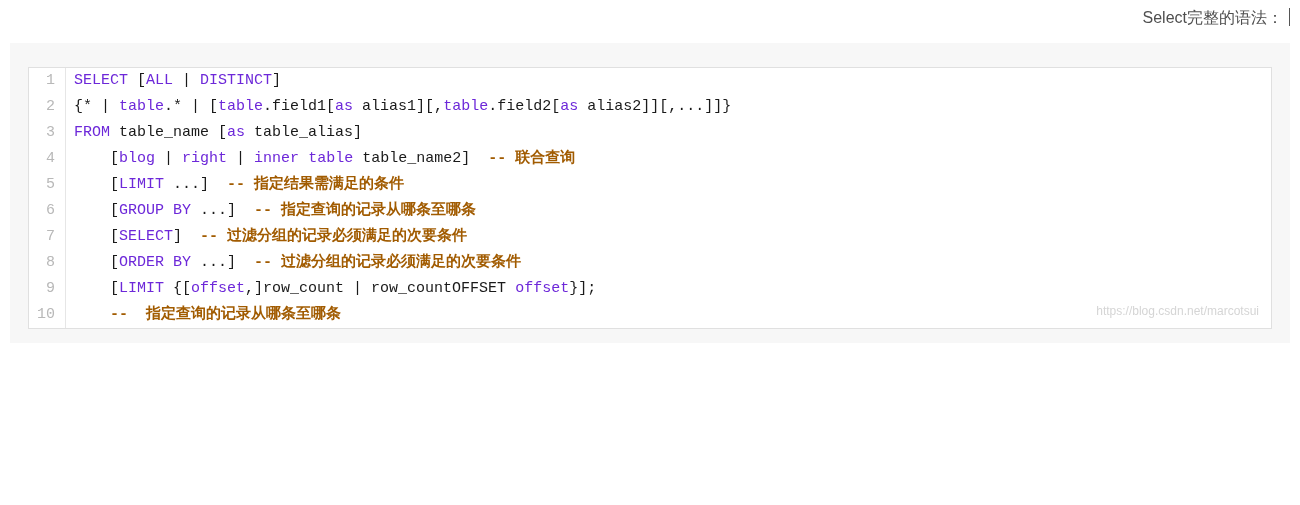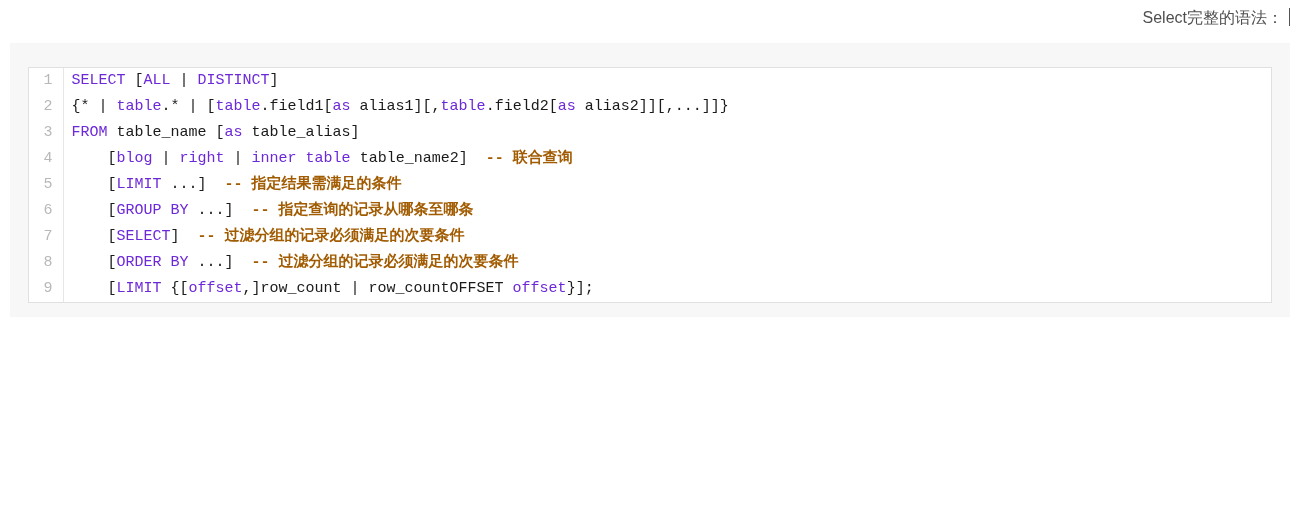--- a/index.html
+++ b/index.html
@@ -116,17 +116,22 @@
             <td class="codecell"><span class="plain">    [</span><span class="kw">SELECT</span><span class="plain">]  </span><span class="cmt">-- 过滤分组的记录必须满足的次要条件</span></td>
           </tr>
           <tr>
             <td class="gutter">8</td>
             <td class="codecell"><span class="plain">    [</span><span class="kw">ORDER</span><span class="plain"> </span><span class="kw">BY</span><span class="plain"> ...]  </span><span class="cmt">-- 过滤分组的记录必须满足的次要条件</span></td>
           </tr>
           <tr>
             <td class="gutter">9</td>
             <td class="codecell"><span class="plain">    [</span><span class="kw">LIMIT</span><span class="plain"> {[</span><span class="kw">offset</span><span class="plain">,]row_count | row_countOFFSET </span><span class="kw">offset</span><span class="plain">}];</span></td>
           </tr>
+          <tr>
+            <td class="gutter">10</td>
+            <td class="codecell"><span class="plain">    </span><span class="cmt">--  指定查询的记录从哪条至哪条</span></td>
+          </tr>
         </tbody>
     </table>
+    <div class="watermark">https://blog.csdn.net/marcotsui</div>
   </div>
 
 </div>
 
 </body></html>

